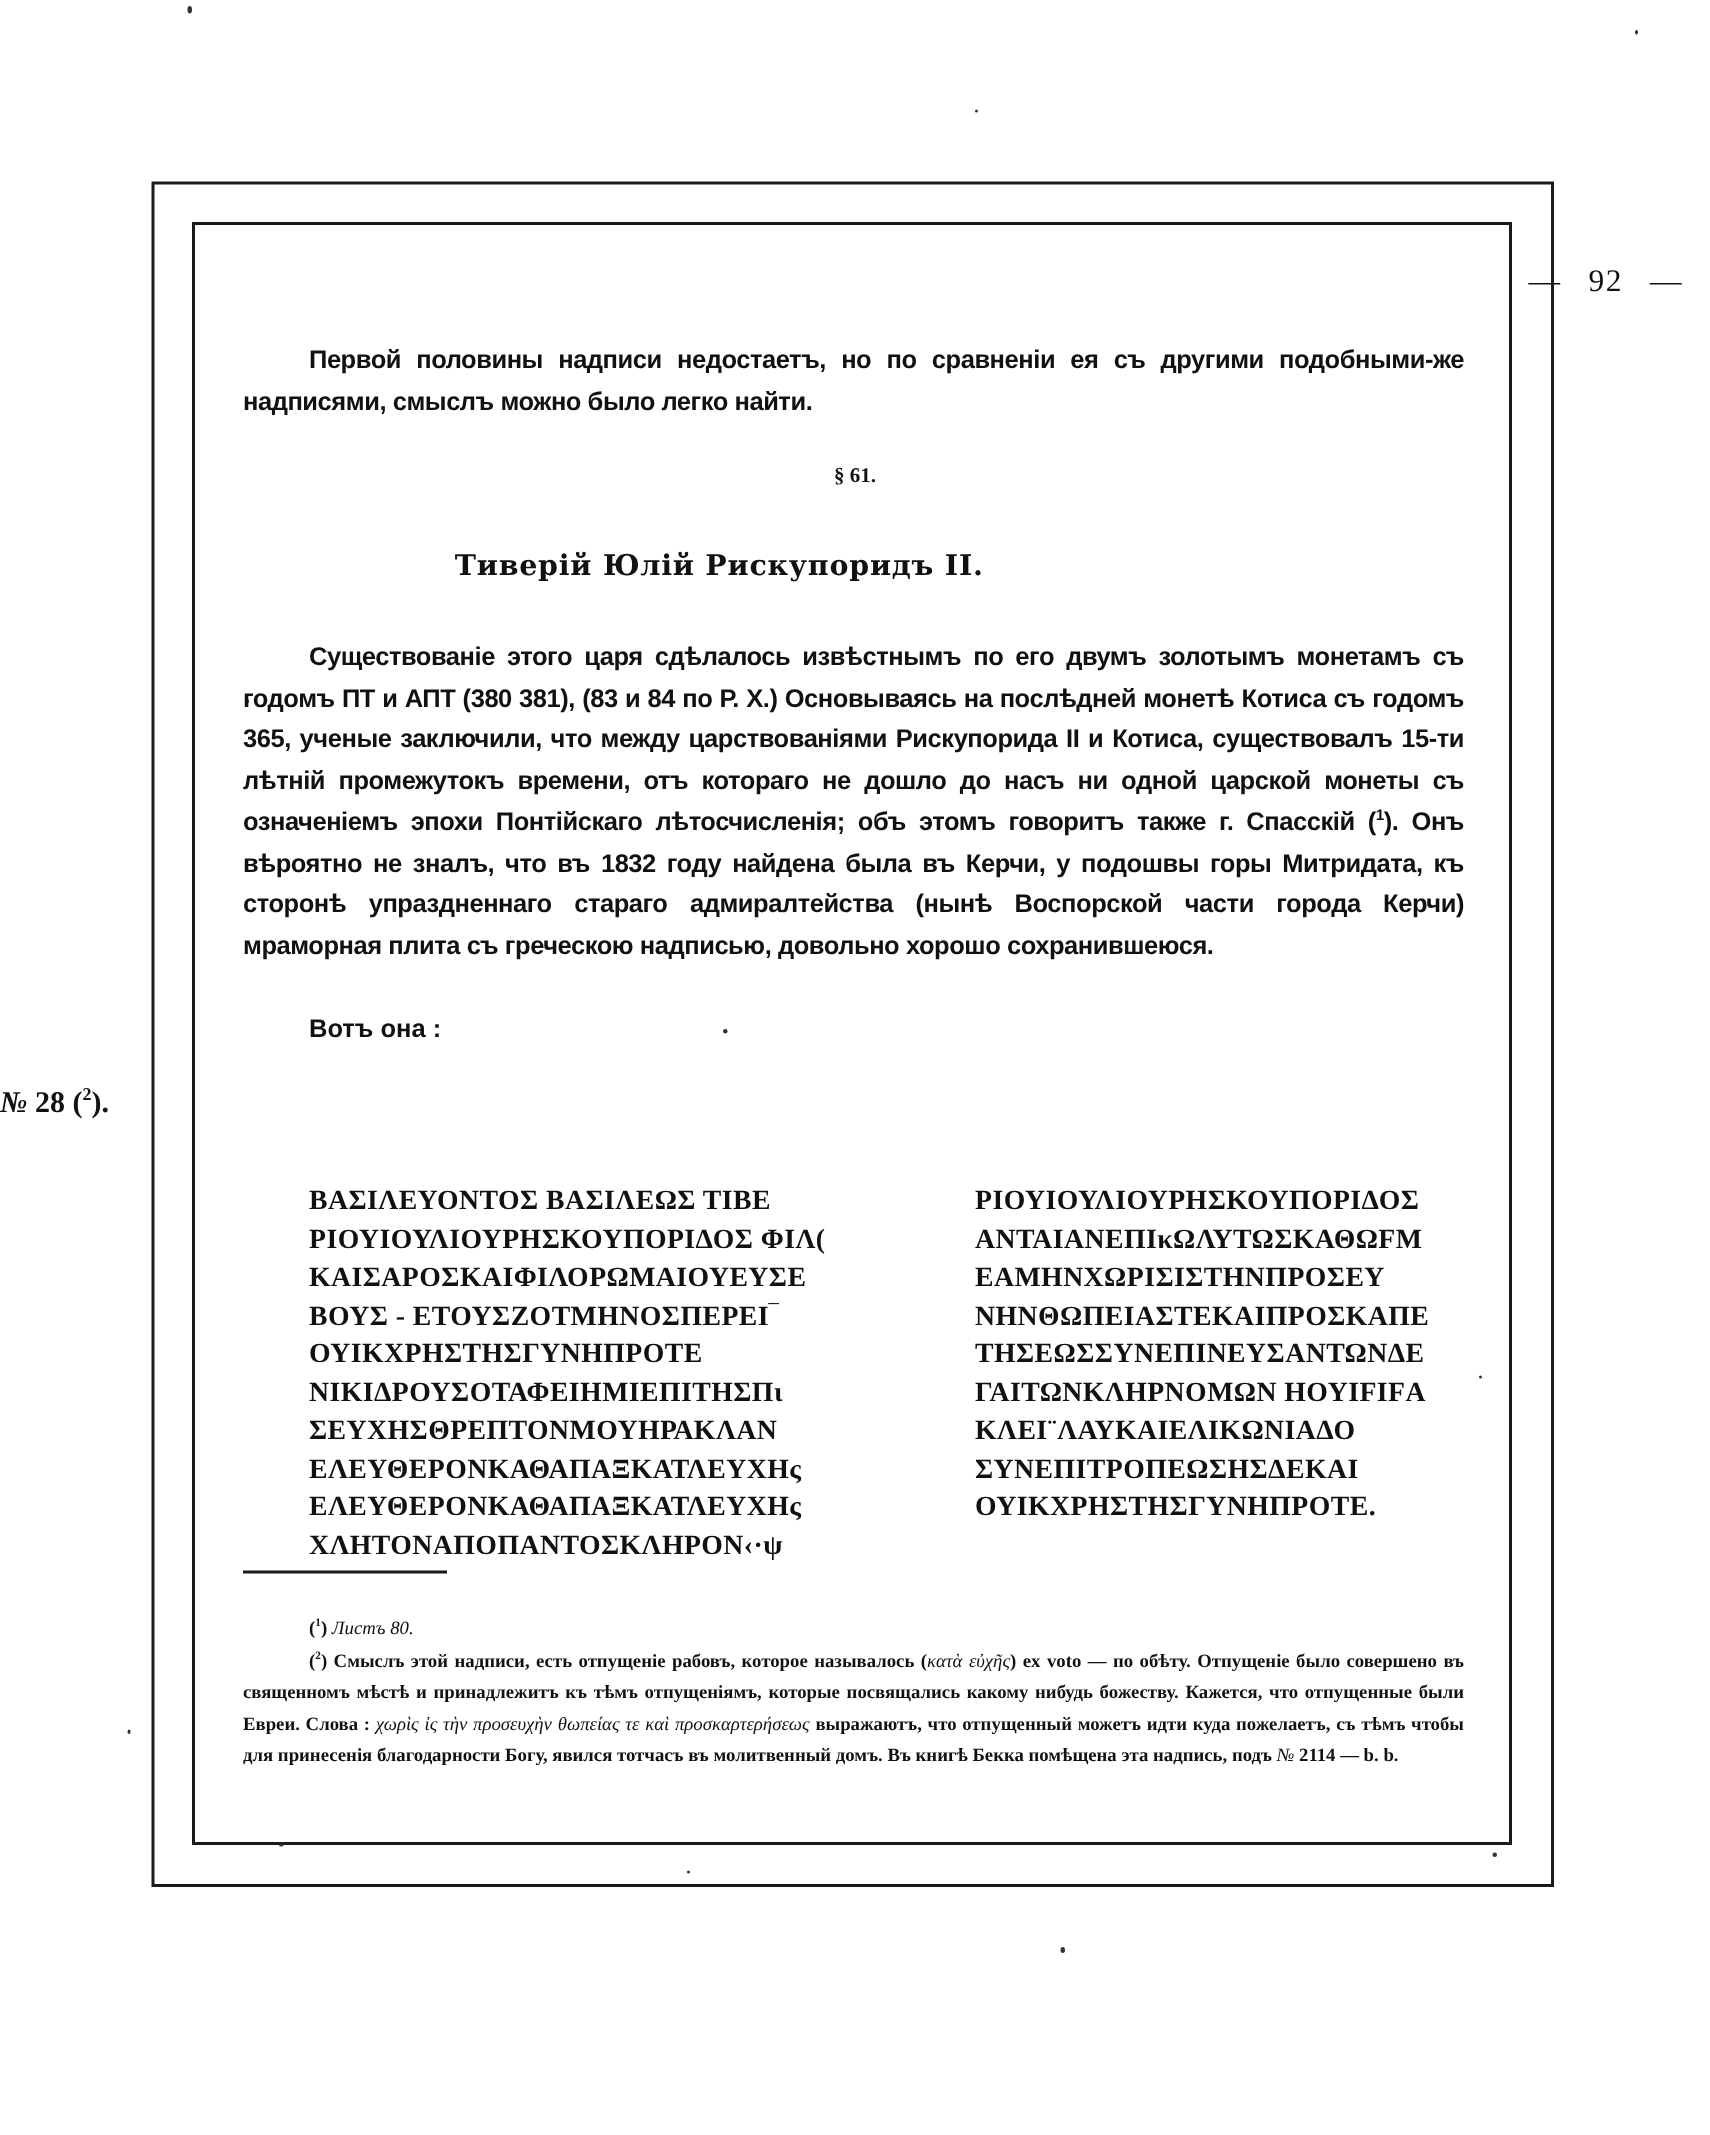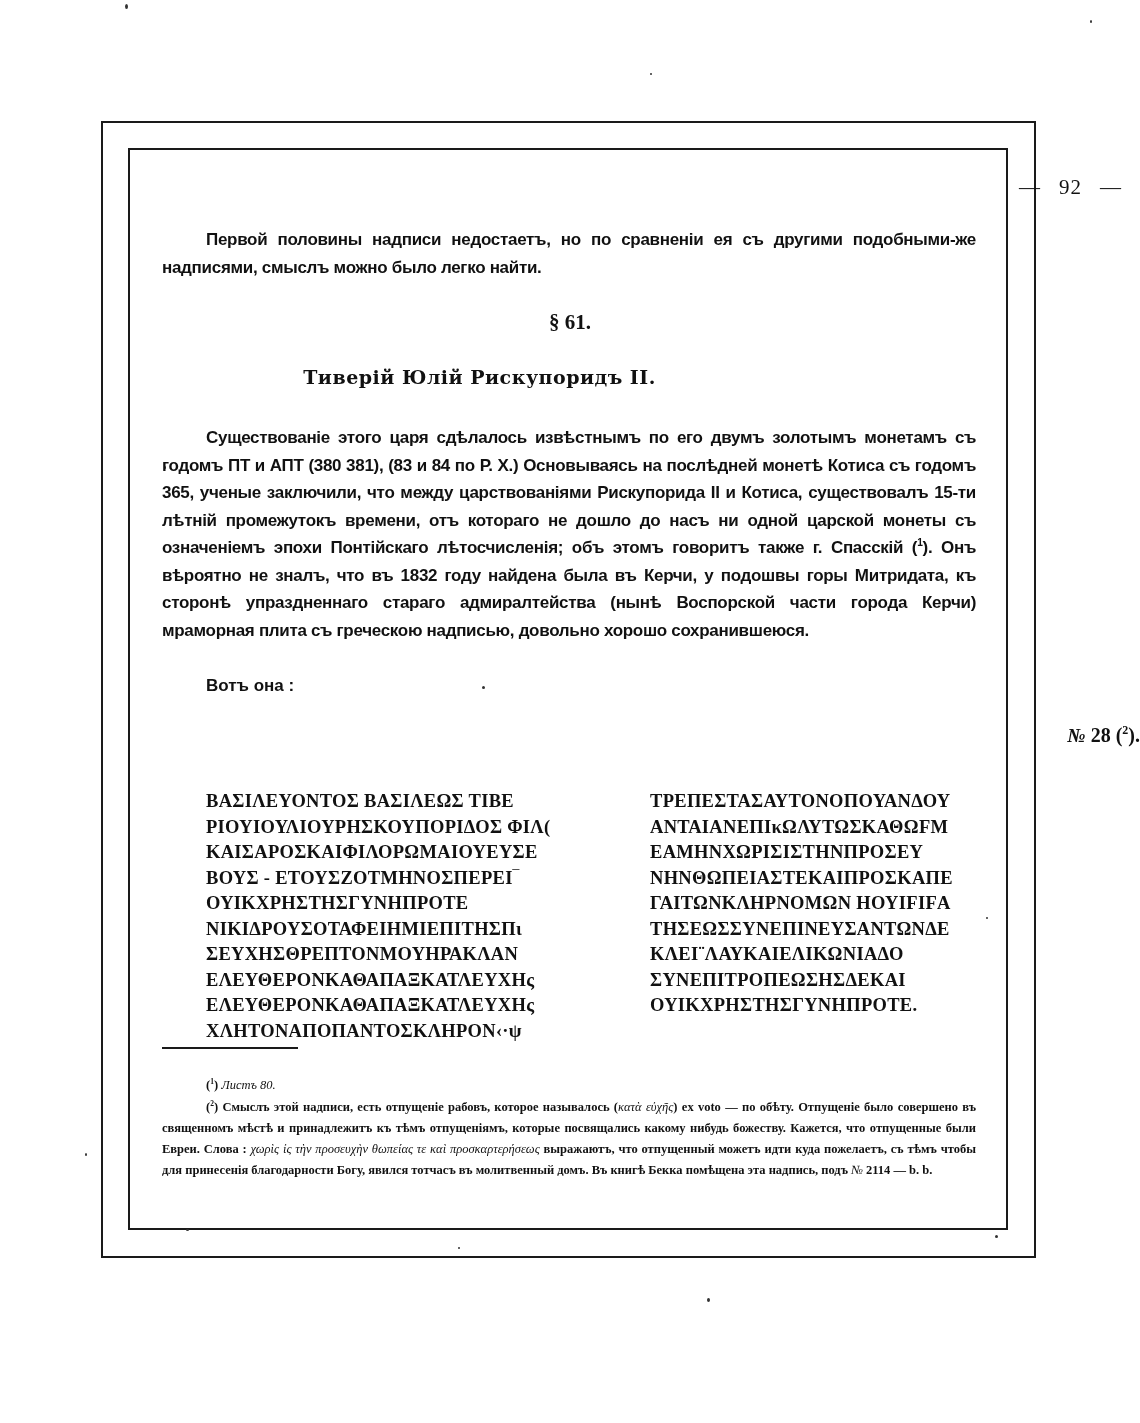--- a/index.html
+++ b/index.html
@@ -4,24 +4,24 @@
 <style>
   html, body { margin: 0; padding: 0; background: #ffffff; }
   body { width: 1140px; height: 1423px; position: relative; overflow: hidden; color: #111; }
   .frame-outer { position: absolute; left: 101px; top: 121px; width: 935px; height: 1137px; border: 2px solid #1a1a1a; box-sizing: border-box; }
   .frame-inner { position: absolute; left: 128px; top: 148px; width: 880px; height: 1082px; border: 2px solid #1a1a1a; box-sizing: border-box; }
   .speck { position: absolute; background: #333; border-radius: 50%; }
   .page-num { position: absolute; left: 0; width: 1140px; top: 175px; text-align: right; font-size: 21px; font-family: "Liberation Serif", serif; letter-spacing: 1px; }
   .page-num .dash { display: inline-block; margin: 0 18px; }
   .para { position: absolute; left: 162px; width: 814px; font-family: "Liberation Sans", sans-serif; font-weight: bold; font-size: 17px; line-height: 27.5px; text-align: justify; letter-spacing: -0.3px; }
   .para .indent { display: inline-block; width: 44px; }
-  .section { position: absolute; left: 0; width: 1140px; top: 310px; text-align: center; font-family: "Liberation Serif", serif; font-weight: bold; font-size: 21px; }
+  .section { position: absolute; left: 0; width: 1140px; top: 310px; text-align: center; font-family: "Liberation Serif", serif; font-weight: bold; font-size: 14px; }
   .heading { position: absolute; left: 0; width: 959px; top: 366px; text-align: center; font-family: "DejaVu Serif", serif; font-weight: bold; font-size: 19px; letter-spacing: 0.5px; }
   .vot { position: absolute; left: 206px; top: 676px; font-family: "Liberation Sans", sans-serif; font-weight: bold; font-size: 17px; }
-  .inscr-title { position: absolute; left: 0; width: 1140px; top: 724px; text-align: right; font-family: "Liberation Serif", serif; font-weight: bold; font-size: 20px; }
+  .inscr-title { position: absolute; left: 0; width: 1140px; top: 724px; text-align: left; font-family: "Liberation Serif", serif; font-weight: bold; font-size: 20px; }
   .inscr-title .no { font-style: italic; }
   .greek-col { position: absolute; font-family: "Liberation Serif", "DejaVu Serif", serif; font-weight: bold; font-size: 18.5px; line-height: 25.5px; letter-spacing: 0.3px; white-space: nowrap; margin-top: 32px; }
   .greek-left { left: 206px; top: 757px; }
   .greek-right { left: 650px; top: 757px; }
   .rule { position: absolute; left: 162px; top: 1047px; width: 136px; height: 2px; background: #1a1a1a; }
   .foot { position: absolute; left: 162px; width: 814px; font-family: "Liberation Serif", serif; font-weight: bold; font-size: 12.5px; line-height: 21px; text-align: justify; }
   .foot .indent { display: inline-block; width: 44px; }
   .foot i { font-weight: normal; }
   sup { font-size: 60%; vertical-align: super; line-height: 0; }
 </style>
@@ -73,26 +73,26 @@
   <div>ΒΟΥΣ - ΕΤΟΥΣΖΟΤΜΗΝΟΣΠΕΡΕΙ‾</div>
   <div>ΟΥΙΚΧΡΗΣΤΗΣΓΥΝΗΠΡΟΤΕ</div>
   <div>ΝΙΚΙΔΡΟΥΣΟΤΑΦΕΙΗΜΙΕΠΙΤΗΣΠι</div>
   <div>ΣΕΥΧΗΣΘΡΕΠΤΟΝΜΟΥΗΡΑΚΛΑΝ</div>
   <div>ΕΛΕΥΘΕΡΟΝΚΑΘΑΠΑΞΚΑΤΛΕΥΧΗς</div>
   <div>ΕΛΕΥΘΕΡΟΝΚΑΘΑΠΑΞΚΑΤΛΕΥΧΗς</div>
   <div>ΧΛΗΤΟΝΑΠΟΠΑΝΤΟΣΚΛΗΡΟΝ‹·ψ</div>
 </div>
 
 <div class="greek-col greek-right">
-  <div>ΤΡΕΠΕΣΤΑΣΑΥΤΟΝΟΠΟΥΑΝΔΟΥ</div>
+  <div>ΡΙΟΥΙΟΥΛΙΟΥΡΗΣΚΟΥΠΟΡΙΔΟΣ</div>
   <div>ΑΝΤΑΙΑΝΕΠΙκΩΛΥΤΩΣΚΑΘΩFΜ</div>
   <div>ΕΑΜΗΝΧΩΡΙΣΙΣΤΗΝΠΡΟΣΕΥ</div>
   <div>ΝΗΝΘΩΠΕΙΑΣΤΕΚΑΙΠΡΟΣΚΑΠΕ</div>
+  <div>ΤΗΣΕΩΣΣΥΝΕΠΙΝΕΥΣΑΝΤΩΝΔΕ</div>
   <div>ΓΑΙΤΩΝΚΛΗΡΝΟΜΩΝ ΗΟΥΙFΙFΑ</div>
-  <div>ΤΗΣΕΩΣΣΥΝΕΠΙΝΕΥΣΑΝΤΩΝΔΕ</div>
   <div>ΚΛΕΙ¨ΛΑΥΚΑΙΕΛΙΚΩΝΙΑΔΟ</div>
   <div>ΣΥΝΕΠΙΤΡΟΠΕΩΣΗΣΔΕΚΑΙ</div>
   <div>ΟΥΙΚΧΡΗΣΤΗΣΓΥΝΗΠΡΟΤΕ.</div>
 </div>
 
 <div class="rule"></div>
 
 <div class="foot" style="top:1075px;">
   <span class="indent"></span>(<sup>1</sup>) <i>Листъ 80.</i>
 </div>

